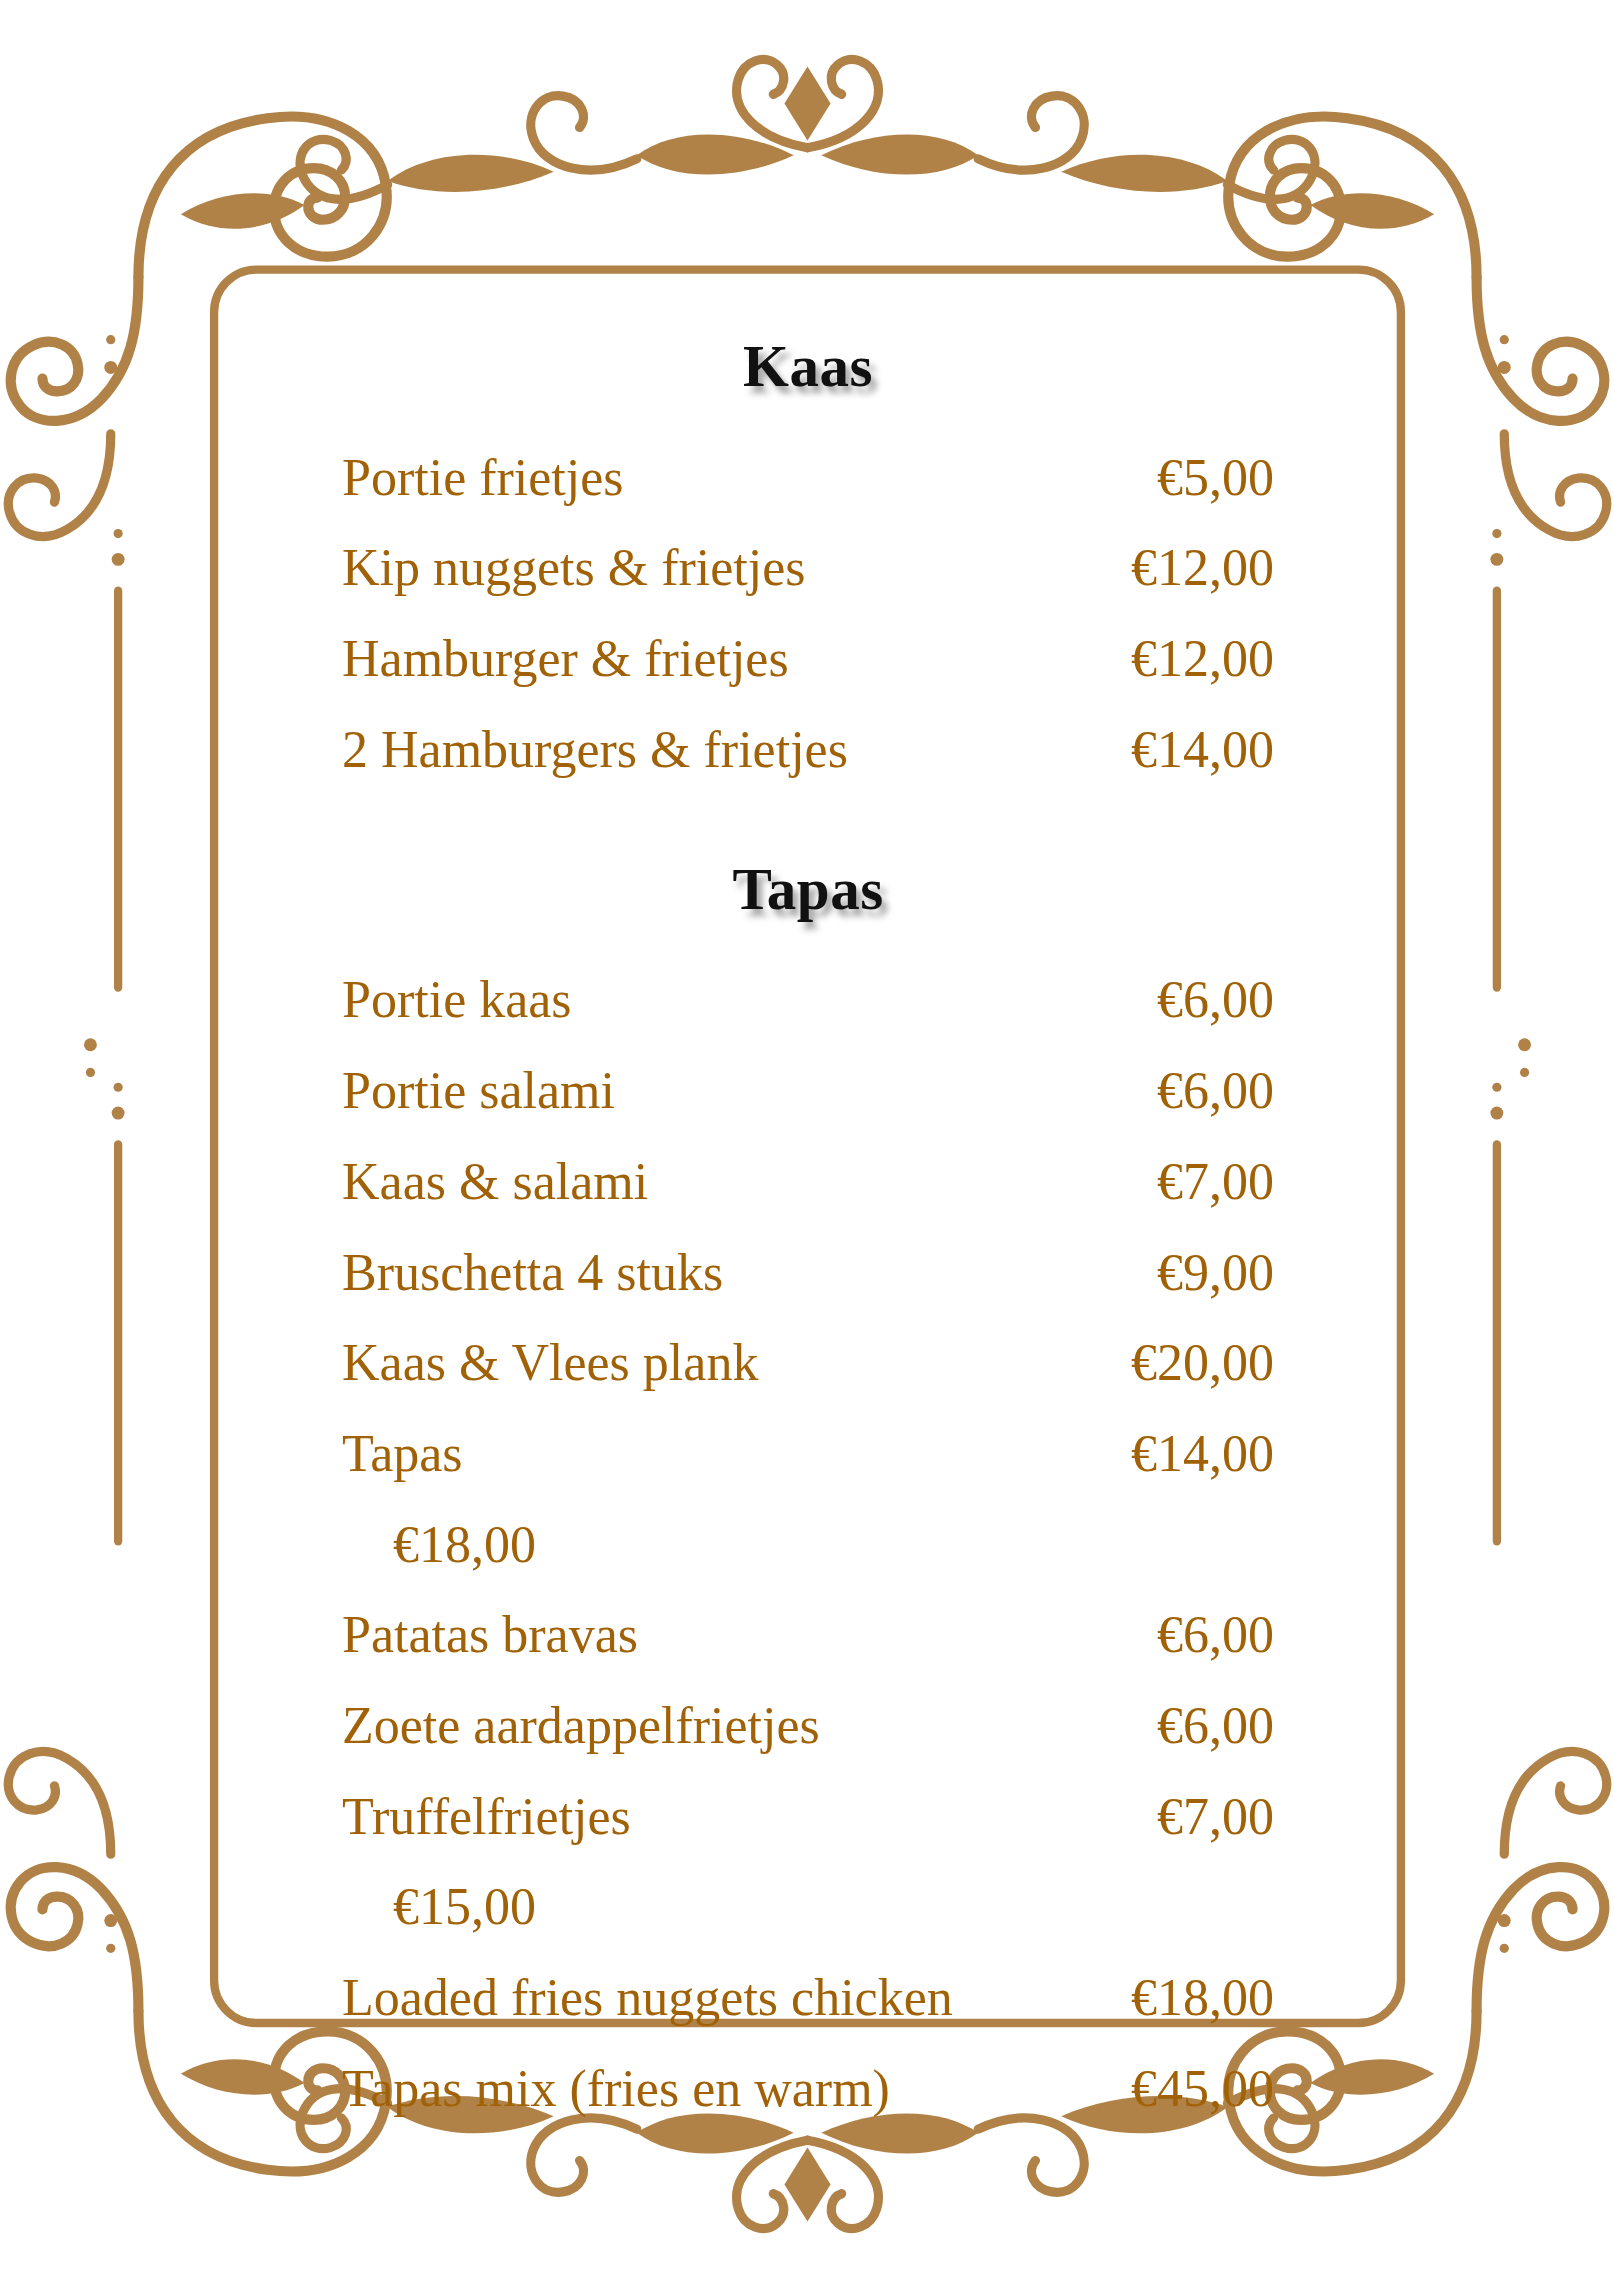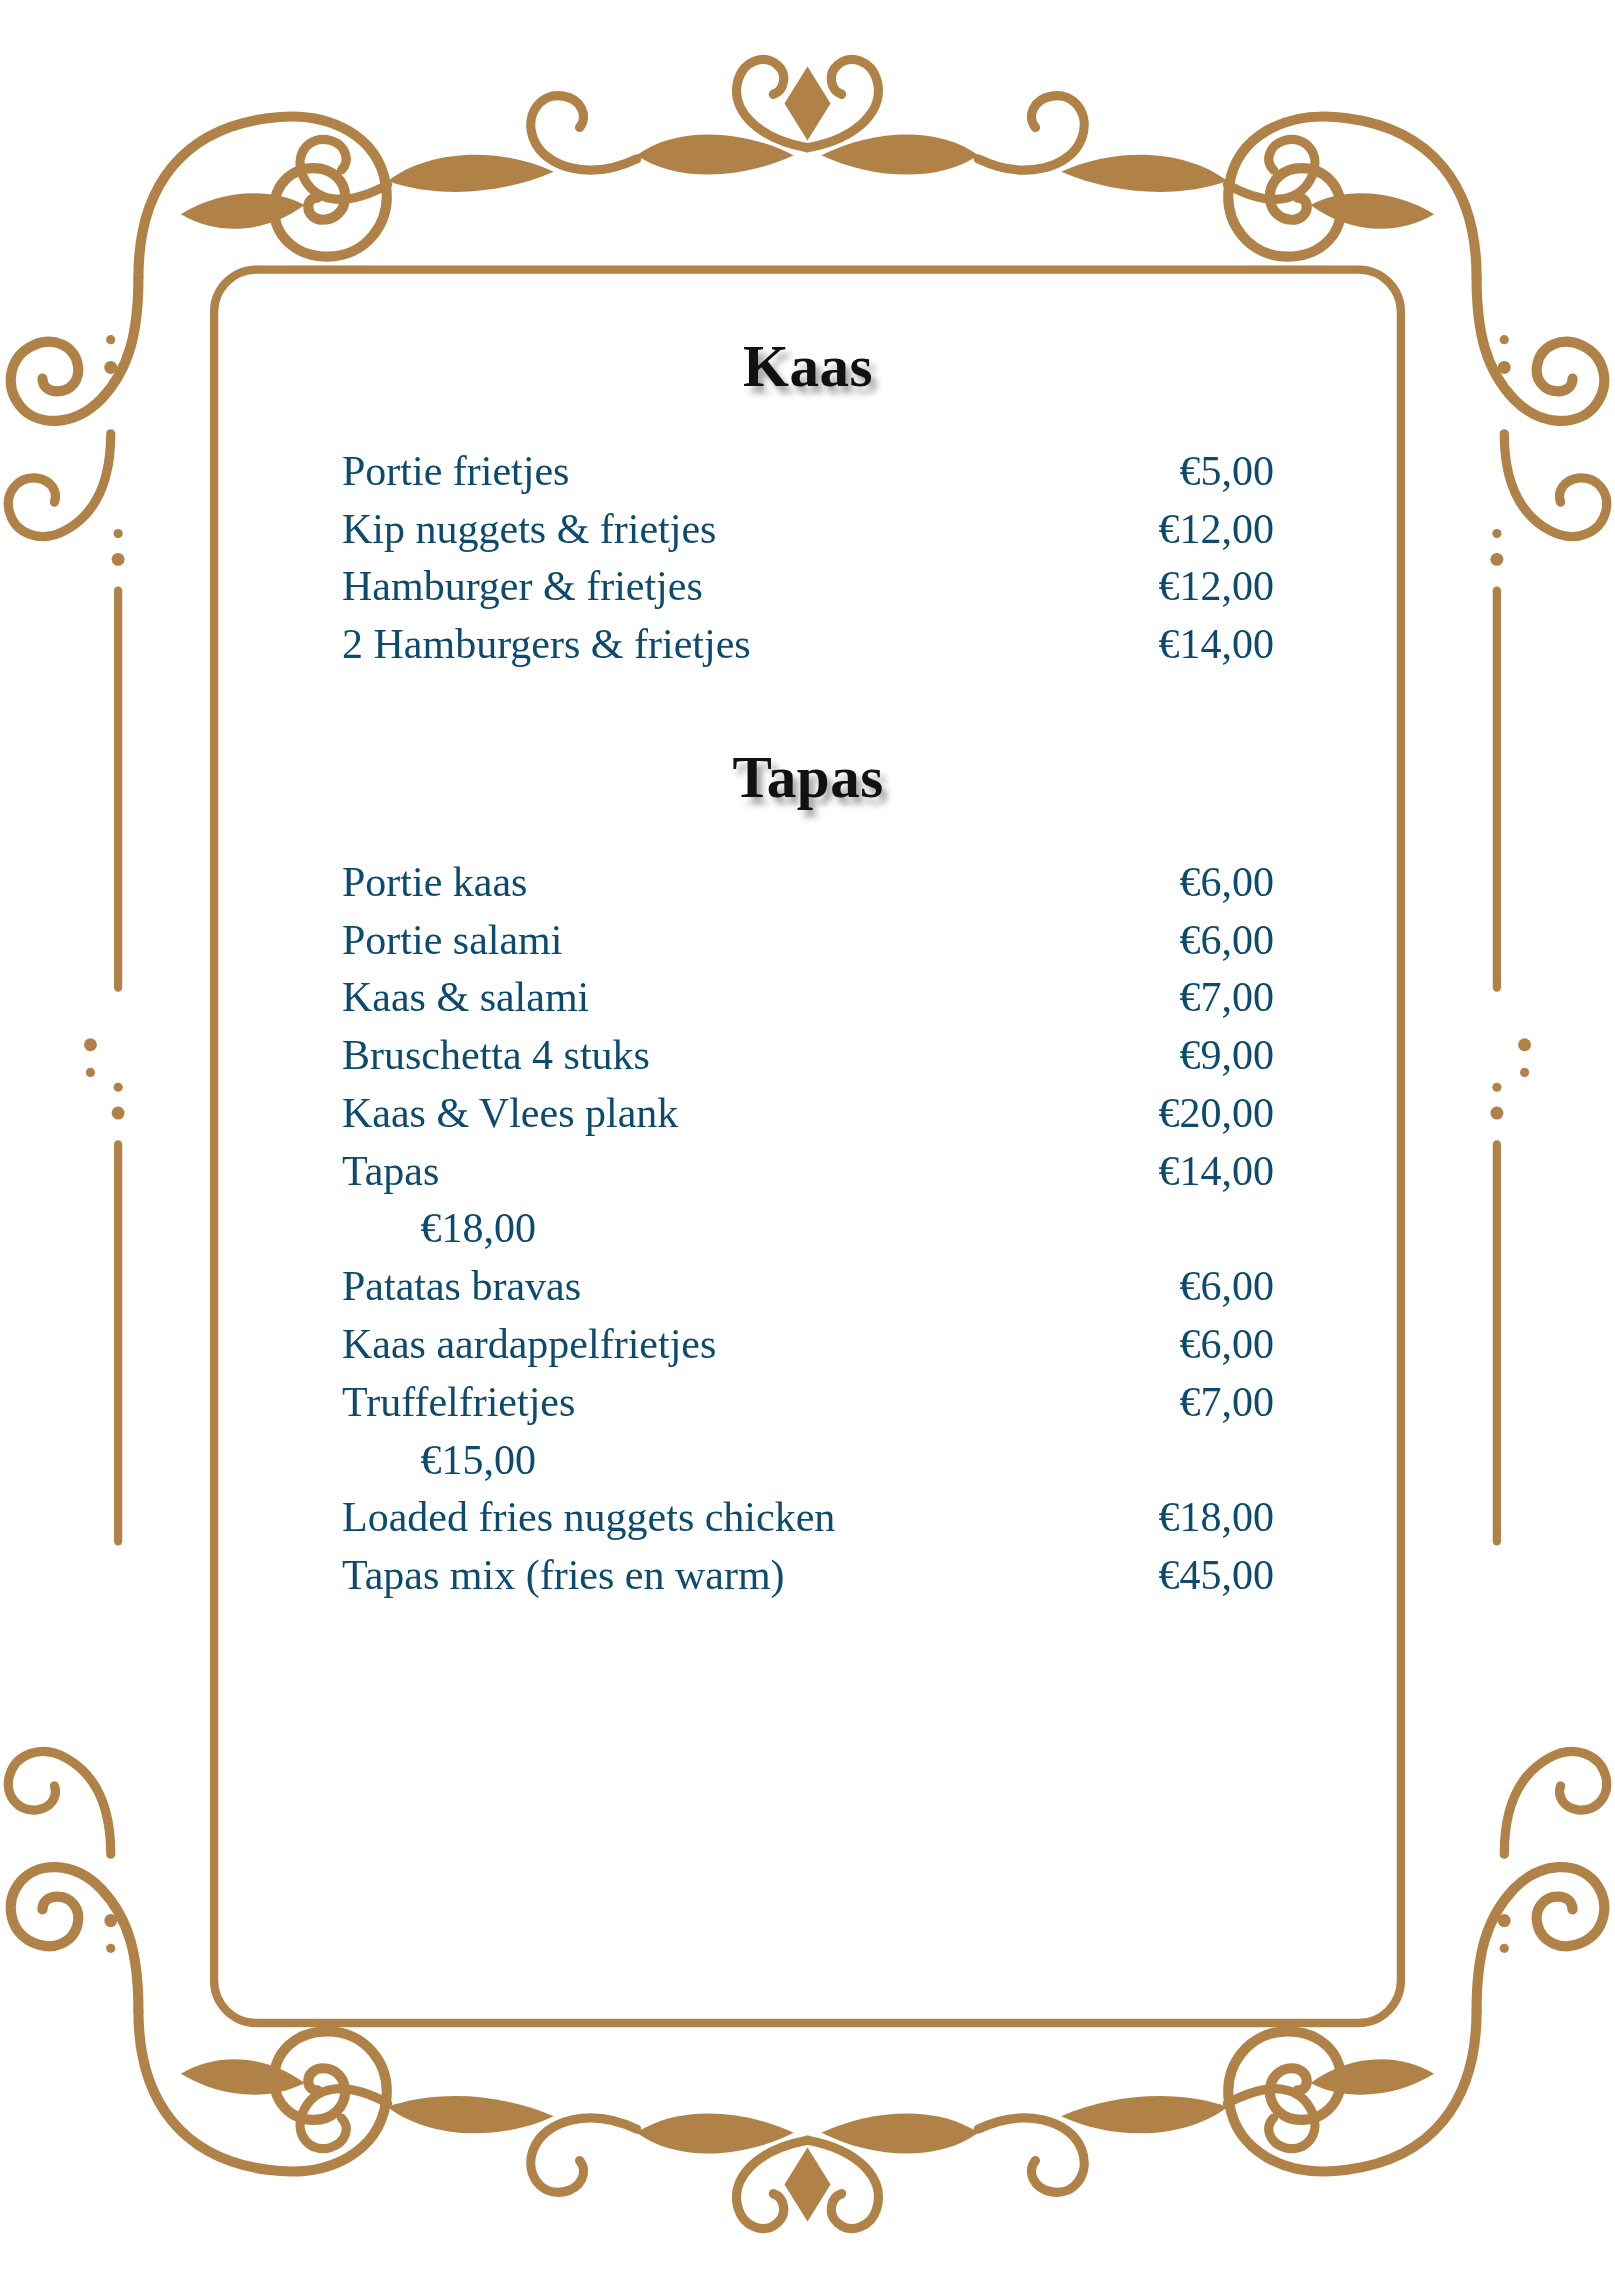--- a/index.html
+++ b/index.html
@@ -59,24 +59,25 @@
 
   .items {
     width: 932px;
     margin: 0 auto;
   }
 
   .item {
     display: flex;
     align-items: baseline;
     justify-content: space-between;
-    font-size: 42px;
+    font-size: 52px;
     line-height: 1.29;
-    color: #0c4a6e;
+    color: #a16207;
     padding: 1.8px 0;
+    margin-top: 20px;
   }
 
   .item-name {
     flex: 0 1 auto;
     white-space: nowrap;
   }
 
   .item-price {
     flex: 0 0 auto;
     width: 194px;
@@ -261,21 +262,21 @@
           <span class="item-price">€14,00</span>
         </div>
         <div class="item">
           <span class="item-price">€18,00</span>
         </div>
         <div class="item">
           <span class="item-name">Patatas bravas</span>
           <span class="item-price">€6,00</span>
         </div>
         <div class="item">
-          <span class="item-name">Kaas aardappelfrietjes</span>
+          <span class="item-name">Zoete aardappelfrietjes</span>
           <span class="item-price">€6,00</span>
         </div>
         <div class="item">
           <span class="item-name">Truffelfrietjes</span>
           <span class="item-price">€7,00</span>
         </div>
         <div class="item">
           <span class="item-price">€15,00</span>
         </div>
         <div class="item">

